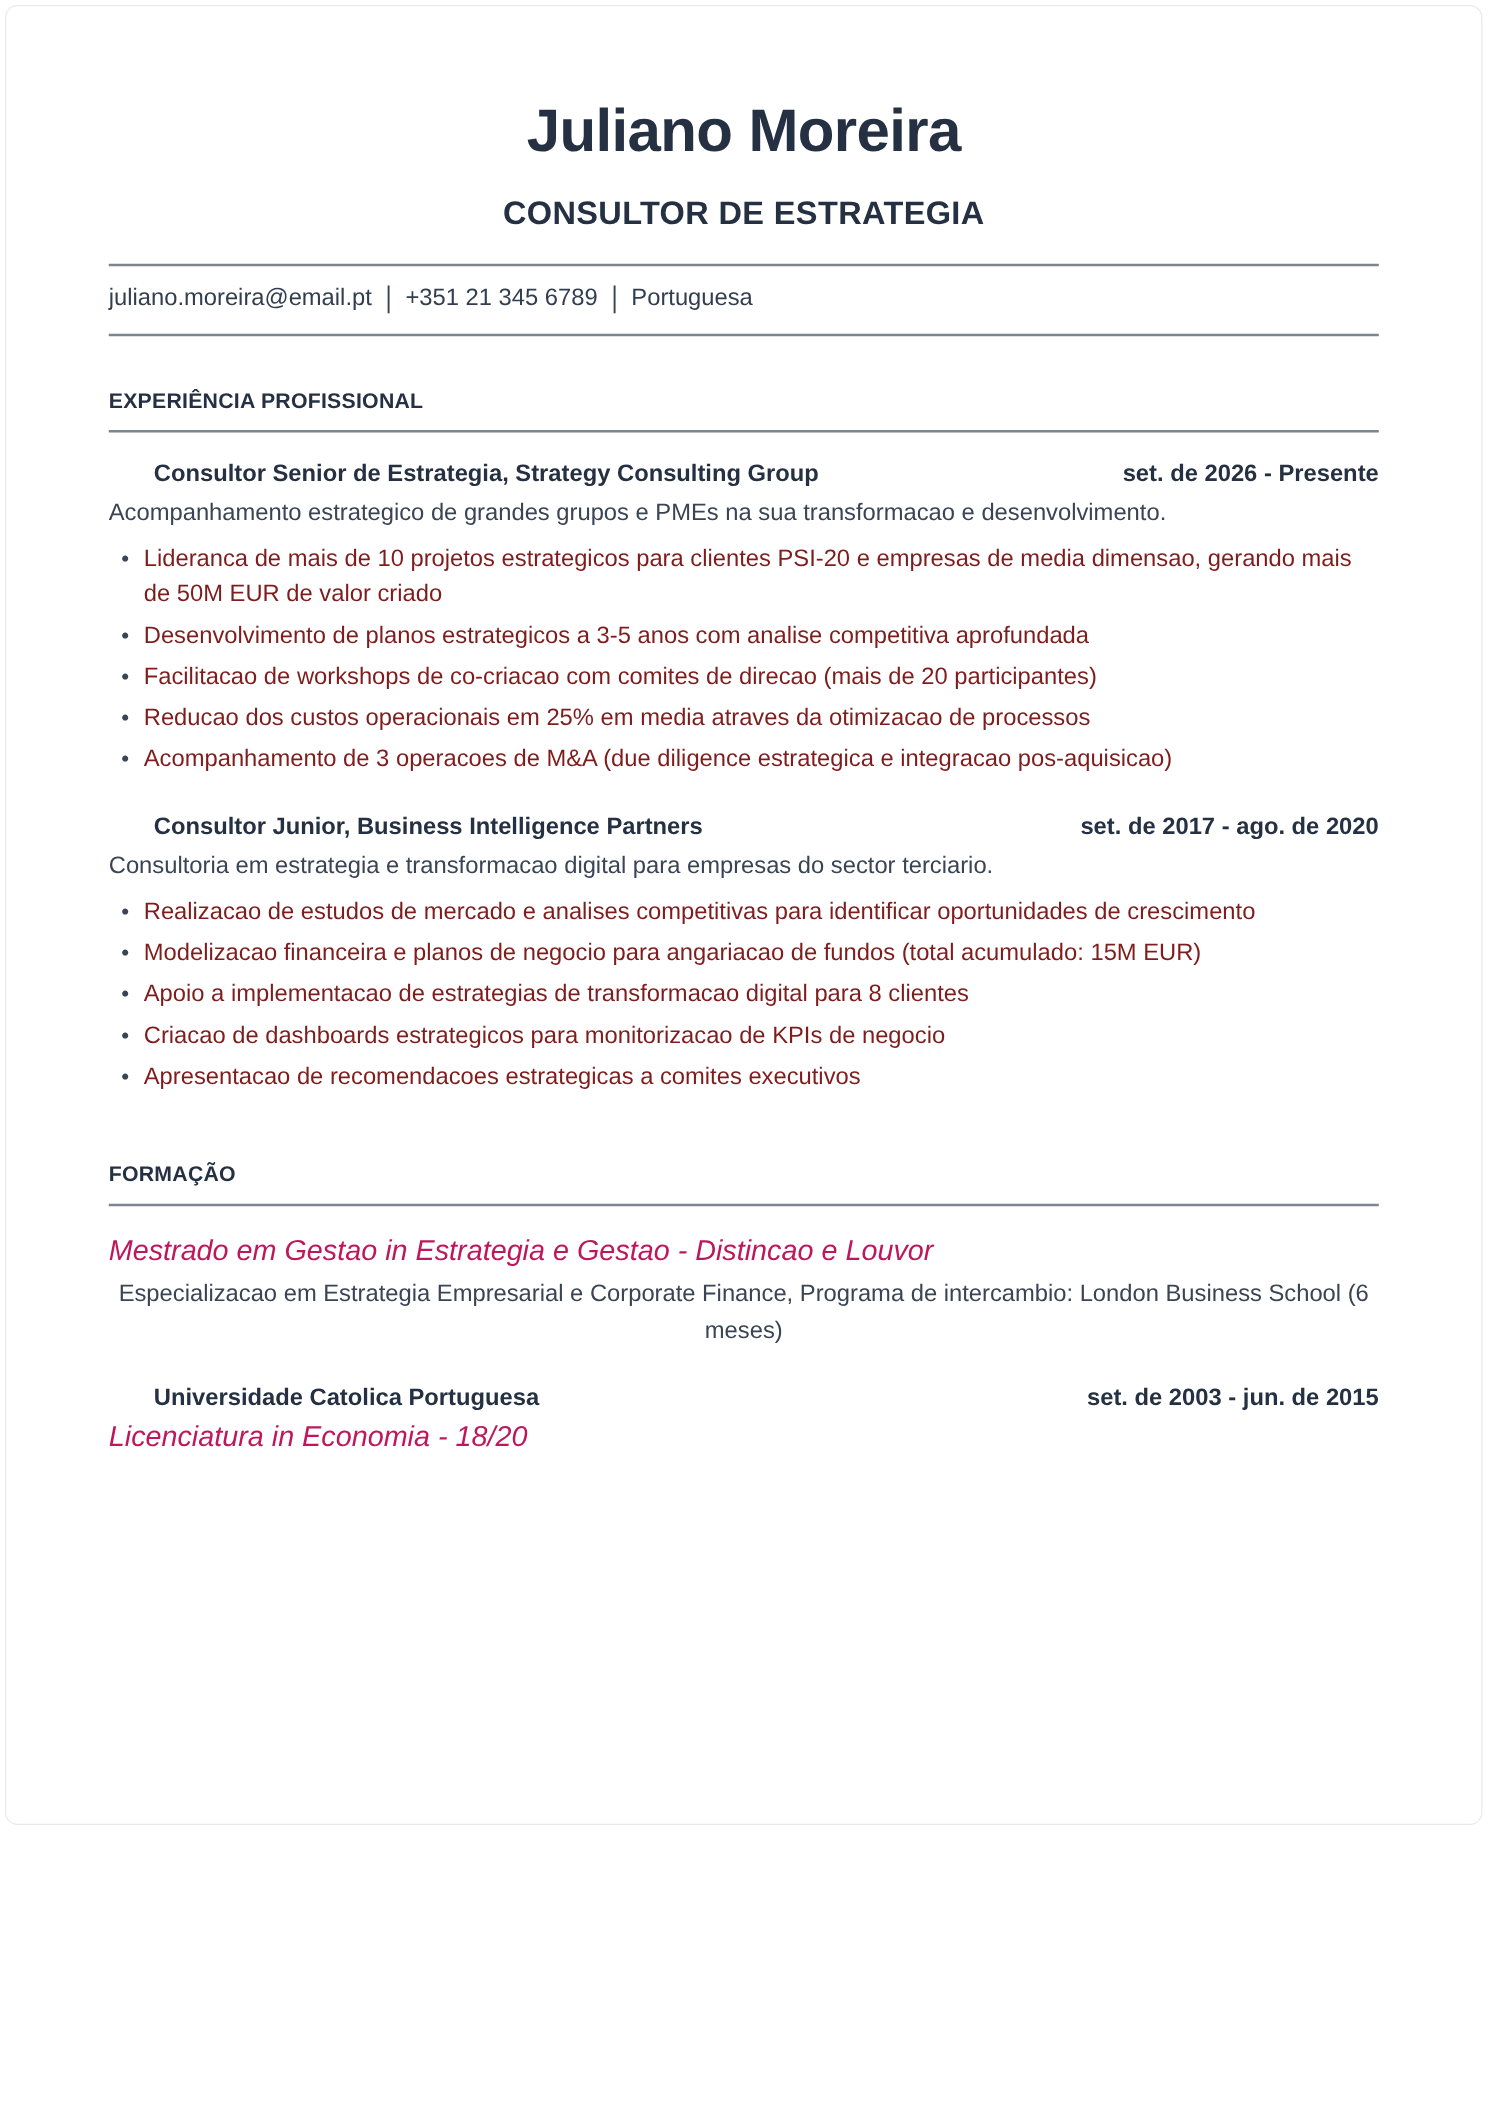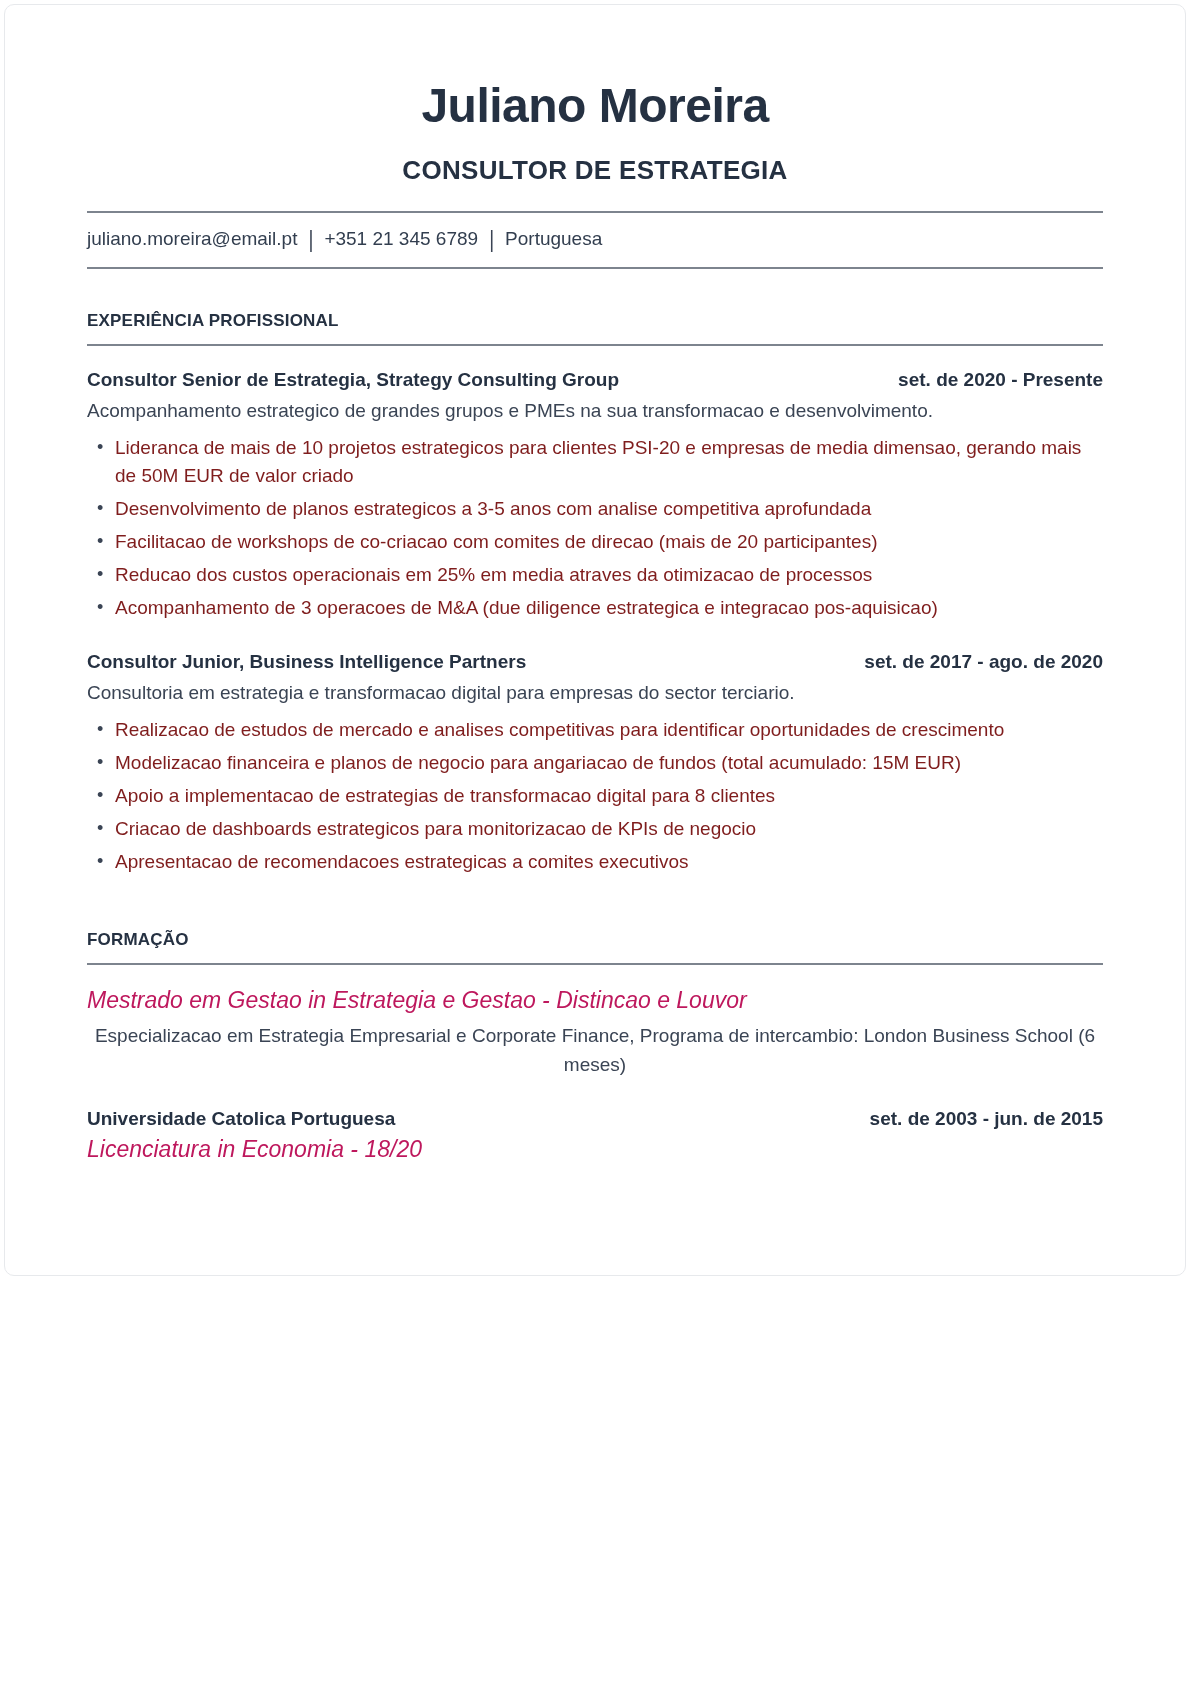--- a/index.html
+++ b/index.html
@@ -4,21 +4,21 @@
 <style>
   html, body {
     margin: 0;
     padding: 0;
     background: #ffffff;
     font-family: "Liberation Sans", sans-serif;
   }
   .page {
     box-sizing: border-box;
     width: 1182px;
-    height: 1272px;
+    height: 1456px;
     margin: 4px;
     background: #ffffff;
     border: 1px solid #e7e9ec;
     border-radius: 10px;
     padding: 74px 82px 0 82px;
     overflow: hidden;
     color: #3a4454;
   }
   
   .name {
@@ -73,21 +73,21 @@
   .entry + .entry { margin-top: 27px; }
   .entry-row {
     display: flex;
     justify-content: space-between;
     align-items: baseline;
     font-size: 19px;
     line-height: 25px;
     font-weight: 700;
     color: #253142;
   }
-  .entry-title { text-align: left; }
+  .entry-title { text-align: left; margin-left: 36px; }
   .entry-dates { text-align: right; white-space: nowrap; }
   .entry-summary {
     margin-top: 5px;
     font-size: 19px;
     line-height: 28px;
     color: #3a4454;
   }
   ul.bullets {
     margin: 9px 0 0 0;
     padding: 0 0 0 28px;
@@ -138,21 +138,21 @@
     <hr class="rule">
   </div>
 
   <div class="section">
     <div class="section-heading">EXPERIÊNCIA PROFISSIONAL</div>
     <hr class="rule">
 
     <div class="entry">
       <div class="entry-row">
         <span class="entry-title">Consultor Senior de Estrategia, Strategy Consulting Group</span>
-        <span class="entry-dates">set. de 2020 - Presente</span>
+        <span class="entry-dates">set. de 2026 - Presente</span>
       </div>
       <div class="entry-summary">Acompanhamento estrategico de grandes grupos e PMEs na sua transformacao e desenvolvimento.</div>
       <ul class="bullets">
         <li>Lideranca de mais de 10 projetos estrategicos para clientes PSI-20 e empresas de media dimensao, gerando mais de 50M EUR de valor criado</li>
         <li>Desenvolvimento de planos estrategicos a 3-5 anos com analise competitiva aprofundada</li>
         <li>Facilitacao de workshops de co-criacao com comites de direcao (mais de 20 participantes)</li>
         <li>Reducao dos custos operacionais em 25% em media atraves da otimizacao de processos</li>
         <li>Acompanhamento de 3 operacoes de M&amp;A (due diligence estrategica e integracao pos-aquisicao)</li>
       </ul>
     </div>

